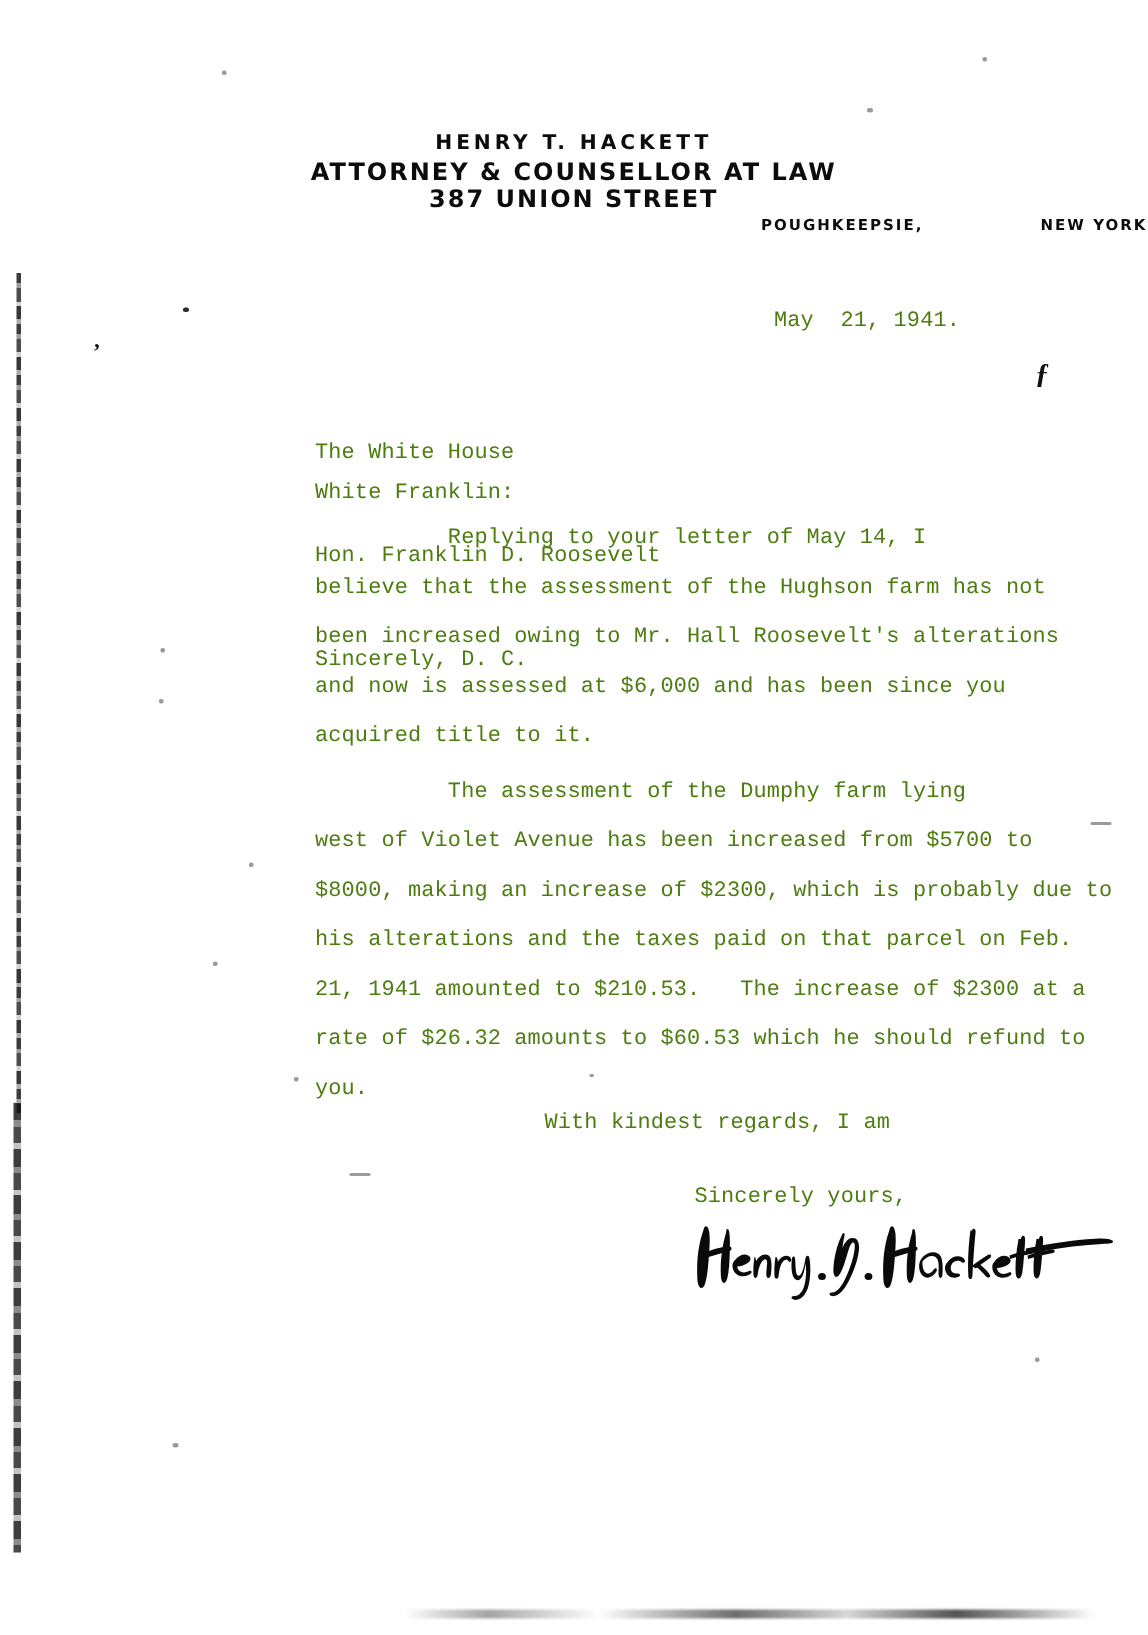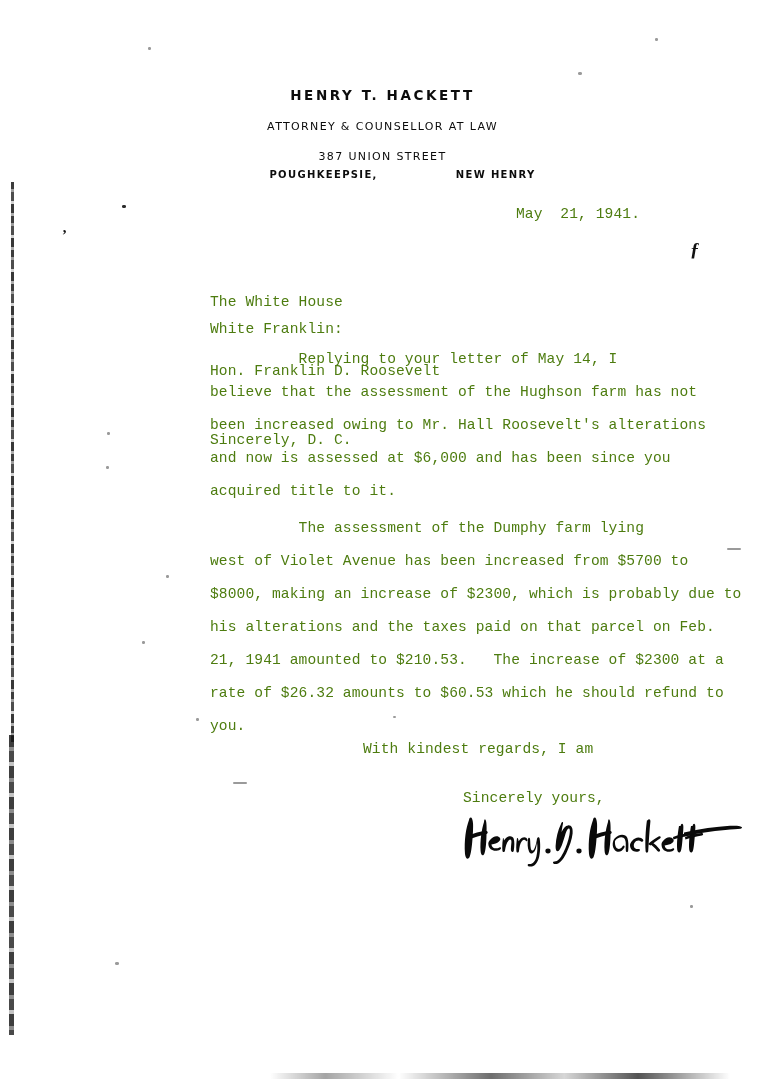--- a/index.html
+++ b/index.html
@@ -98,35 +98,35 @@
   }
   .lh-name {
     font-size: 13.5px;
     font-weight: 700;
     letter-spacing: 2.6px;
     line-height: 19px;
     text-align: center;
   }
 
   .lh-sub {
-    font-size: 11px;
-    font-weight: 400;
+    font-size: 16px;
+    font-weight: 700;
     letter-spacing: 1.35px;
     line-height: 15.5px;
-    margin-top: 14px;
+    margin-top: 2px;
   }
 
   .lh-city-row {
     font-size: 10px;
     font-weight: 700;
     letter-spacing: 1.35px;
     line-height: 15.5px;
     margin-top: 3px;
     display: flex;
-    justify-content: center;
+    justify-content: flex-end;
     gap: 78px;
     padding-left: 40px;
   }
 
   
   .typed {
     position: absolute;
     font-family: "Liberation Mono", "DejaVu Sans Mono", monospace;
     font-size: 14.6px;
     letter-spacing: 0.1px;
@@ -205,21 +205,21 @@
 
   <div class="ink-mark" style="left:62px; top:228px; font-size:15px;">’</div>
   <div class="ink-mark" style="left:690px; top:240px; font-size:19px; font-style:italic;">ƒ</div>
 
   <div class="letterhead">
     <div class="lh-name">HENRY T. HACKETT</div>
     <div class="lh-sub">ATTORNEY &amp; COUNSELLOR AT LAW</div>
     <div class="lh-sub">387 UNION STREET</div>
     <div class="lh-city-row">
       <span>POUGHKEEPSIE,</span>
-      <span>NEW HENRY</span>
+      <span>NEW YORK</span>
     </div>
   </div>
 
   <div class="typed date-line">May  21, 1941.</div>
 
   <div class="typed address-block">
     <div>The White House</div>
     <div>Hon. Franklin D. Roosevelt</div>
     <div>Sincerely, D. C.</div>
   </div>

